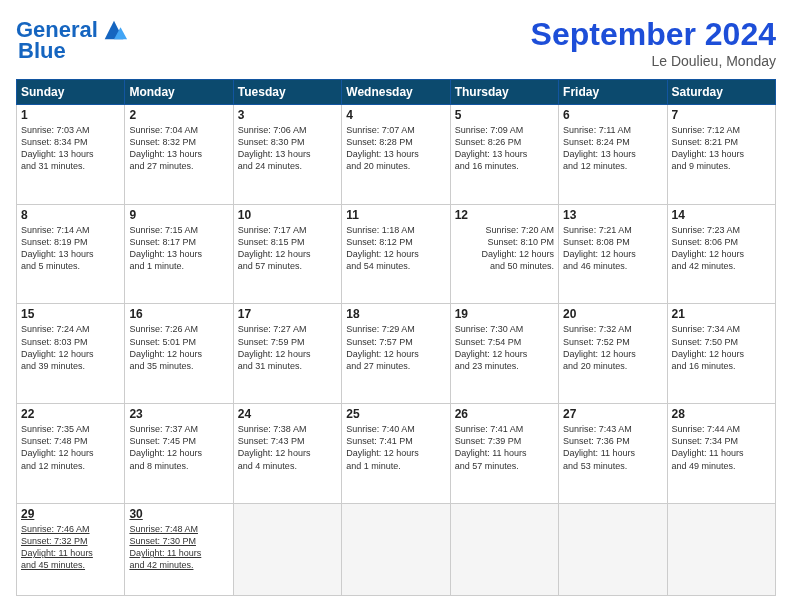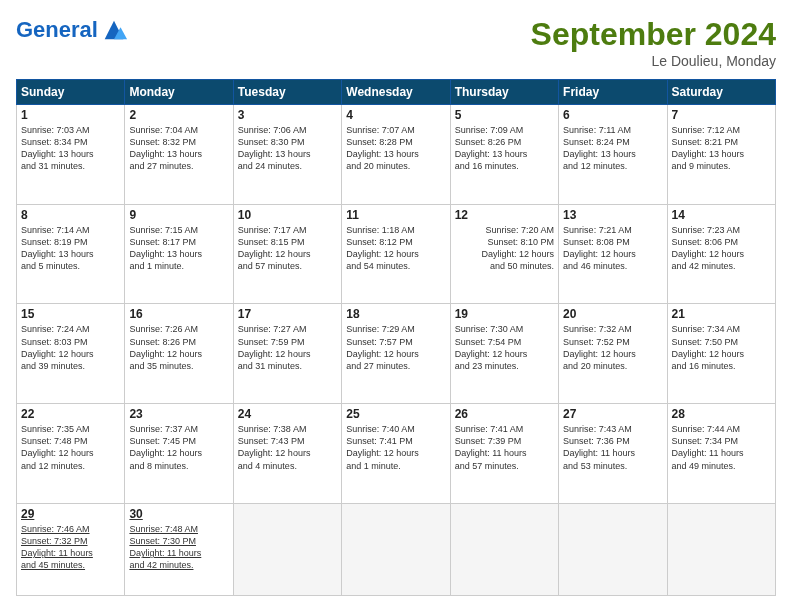--- a/index.html
+++ b/index.html
@@ -41,21 +41,21 @@
       height: 28px;
       margin-left: 2px;
       margin-right: 0;
     }
     .title-block {
       text-align: right;
     }
     .month-title {
       font-size: 32px;
       font-weight: bold;
-      color: #4d7c0f;
+      color: #1d4ed8;
     }
     .subtitle {
       font-size: 14px;
       color: #555;
     }
     .calendar {
       flex: 1;
       border: 1px solid #ccc;
       border-collapse: collapse;
       width: 100%;
@@ -108,20 +108,21 @@
       <div>
         <div style="display:flex;align-items:center;">
           <span class="logo-text">
             <span>General</span>
           </span>
           <svg class="logo-icon" viewBox="0 0 30 30">
             <polygon points="5,25 15,5 25,25" fill="#1565c0"></polygon>
             <polygon points="15,25 22,12 29,25" fill="#42a5f5"></polygon>
           </svg>
         </div>
+        <div style="font-size:22px;font-weight:bold;color:#1565c0;margin-top:-6px;margin-left:2px;">Blue</div>
       </div>
     </div>
     <div class="title-block">
       <div class="month-title">September 2024</div>
       <div class="subtitle">Le Doulieu, Monday</div>
     </div>
   </div>
 
   <table class="calendar">
     <thead>
@@ -242,21 +243,21 @@
           <td>
             <span class="day-num">15</span>
             <div class="day-info" style="white-space: pre-line;">Sunrise: 7:24 AM
 Sunset: 8:03 PM
 Daylight: 12 hours
 and 39 minutes.</div>
           </td>
           <td>
             <span class="day-num">16</span>
             <div class="day-info" style="white-space: pre-line;">Sunrise: 7:26 AM
-Sunset: 8:26 PM
+Sunset: 5:01 PM
 Daylight: 12 hours
 and 35 minutes.</div>
           </td>
           <td>
             <span class="day-num">17</span>
             <div class="day-info" style="white-space: pre-line;">Sunrise: 7:27 AM
 Sunset: 7:59 PM
 Daylight: 12 hours
 and 31 minutes.</div>
           </td>

